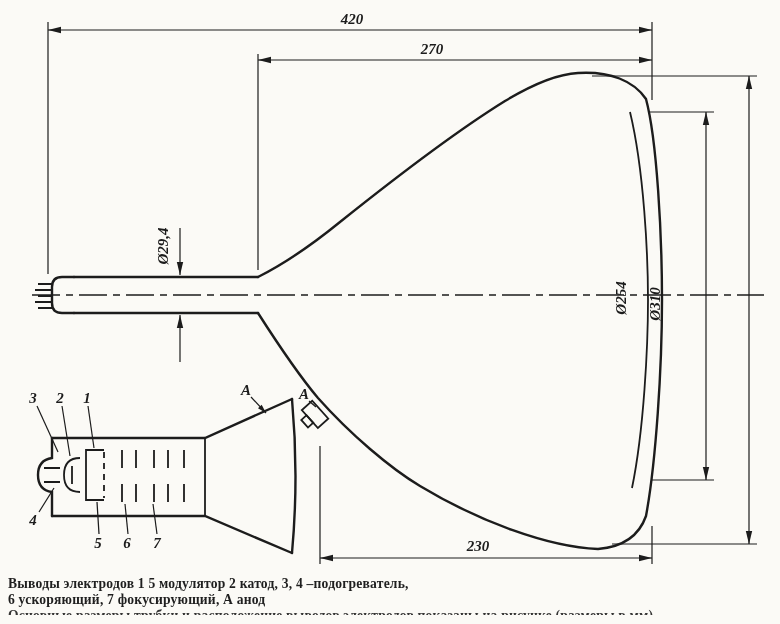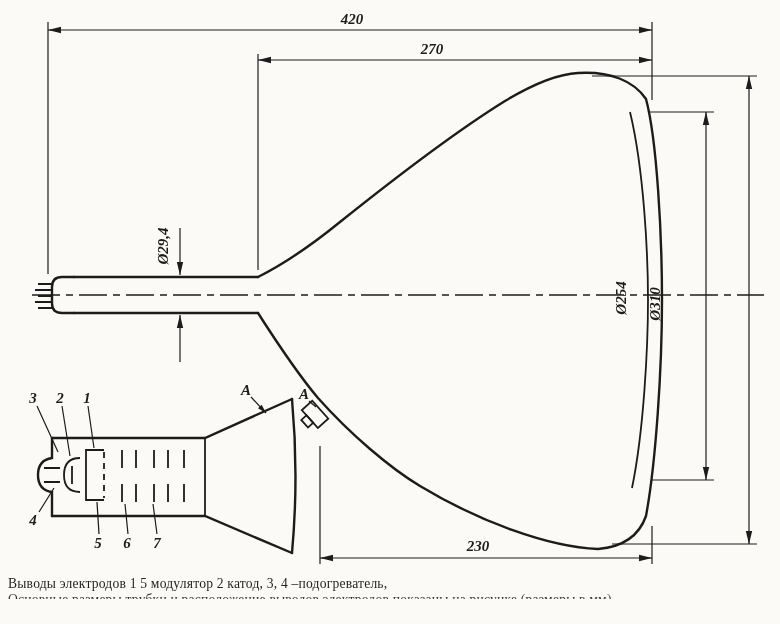--- a/index.html
+++ b/index.html
@@ -16,21 +16,21 @@
   .dim{stroke:#1c1c1c;stroke-width:1.2;fill:none;}
   .cl{stroke:#1c1c1c;stroke-width:1.5;fill:none;stroke-dasharray:28 6 7 6;}
   text.lbl{
     font-family:"Liberation Serif",serif;
     font-style:italic;font-weight:600;
     font-size:15px;fill:#1c1c1c;
   }
   .caption{
     padding:1px 6px 0 8px;
     font-family:"Liberation Serif",serif;
-    font-weight:400;font-size:13.6px;line-height:16px;
+    font-weight:700;font-size:13.6px;line-height:16px;
     color:#1f1f1f;letter-spacing:.2px;
   }
   .caption .cut{height:7px;overflow:hidden;opacity:.9;}
 </style>
 </head>
 <body>
 
 <div class="page">
 
   <svg width="780" height="575" viewBox="0 0 780 575">
@@ -153,16 +153,17 @@
       <text class="lbl" x="33" y="525" text-anchor="middle">4</text>
       <text class="lbl" x="98" y="548" text-anchor="middle">5</text>
       <text class="lbl" x="127" y="548" text-anchor="middle">6</text>
       <text class="lbl" x="157" y="548" text-anchor="middle">7</text>
       <text class="lbl" x="246" y="395" text-anchor="middle">А</text>
     </g>
   </svg>
 
   <div class="caption">
     <div>Выводы электродов  1  5  модулятор  2  катод, 3, 4 –подогреватель,</div>
+    <div>6  ускоряющий, 7  фокусирующий, А  анод</div>
     <div class="cut">Основные размеры трубки и расположение выводов электродов показаны на рисунке (размеры в мм)</div>
   </div>
 
 </div>
 
 </body></html>

